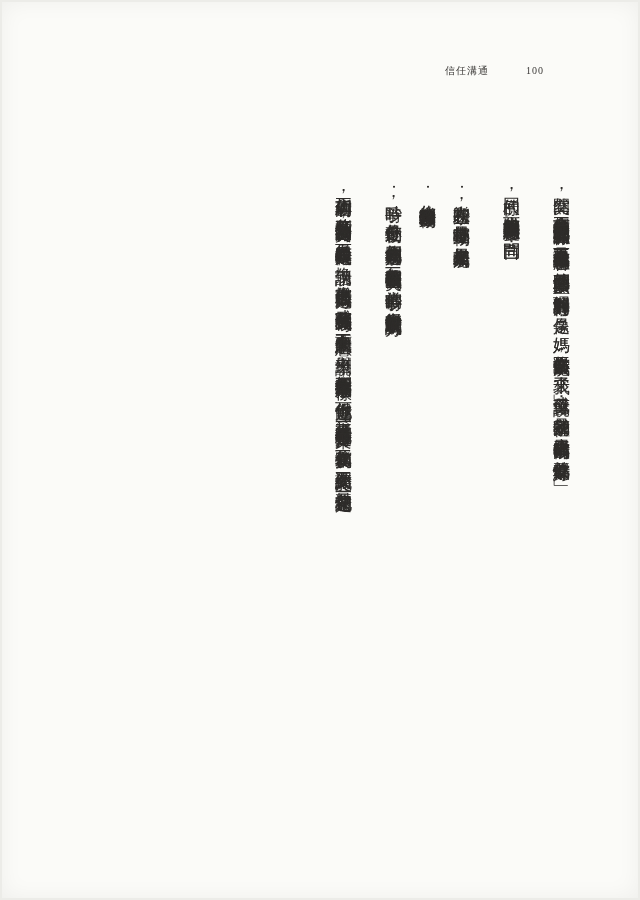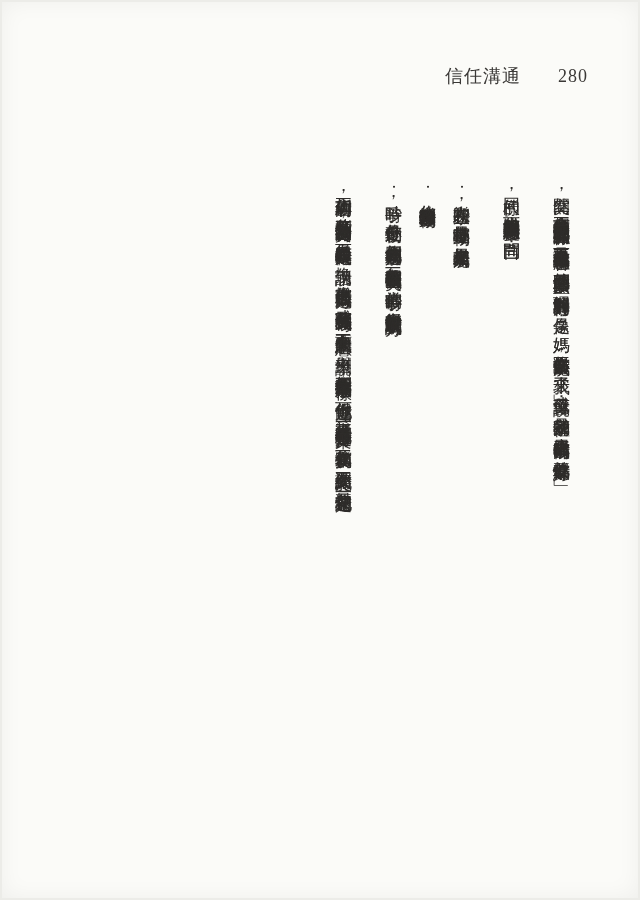--- a/index.html
+++ b/index.html
@@ -21,21 +21,21 @@
   }
 
   
   .page-header {
     position: absolute;
     top: 64px;
     left: 445px;
     display: flex;
     align-items: baseline;
     gap: 37px;
-    font-size: 18px;
+    font-size: 10px;
     letter-spacing: 1px;
     color: #3a3836;
   }
 
   
   .text-block {
     position: absolute;
     top: 150px;
     right: 62px;
     height: 690px;
@@ -58,21 +58,21 @@
 
   .bullet .dot { letter-spacing: 2px; }
 </style>
 </head>
 <body>
 
 <div class="page">
 
   <header class="page-header">
     <span>信任溝通</span>
-    <span>280</span>
+    <span>100</span>
   </header>
 
   <main class="text-block">
 
     <p class="para gap-after">突然間，一個五歲孩子竟然可以清楚描述他們的社交互動和人際關係，而且不論是自己或父母都很容易理解！他們甚至會開始參照模型，理解和解釋對方的行為，像是：「媽媽，你不必對我扮演暴龍，我來了！」或父母會說：「我是家裡的獅子，這表示我叫你準備的時候，你就要快點準備好。」</p>
 
     <p class="para gap-after">同樣的，你也可以將這些原則應用到戀愛關係中。問問自己：</p>
 
     <p class="bullet"><span class="dot">·</span><span>和戀人在家時，你最常是哪一種動物？如果是在公共場所呢？</span></p>
 

